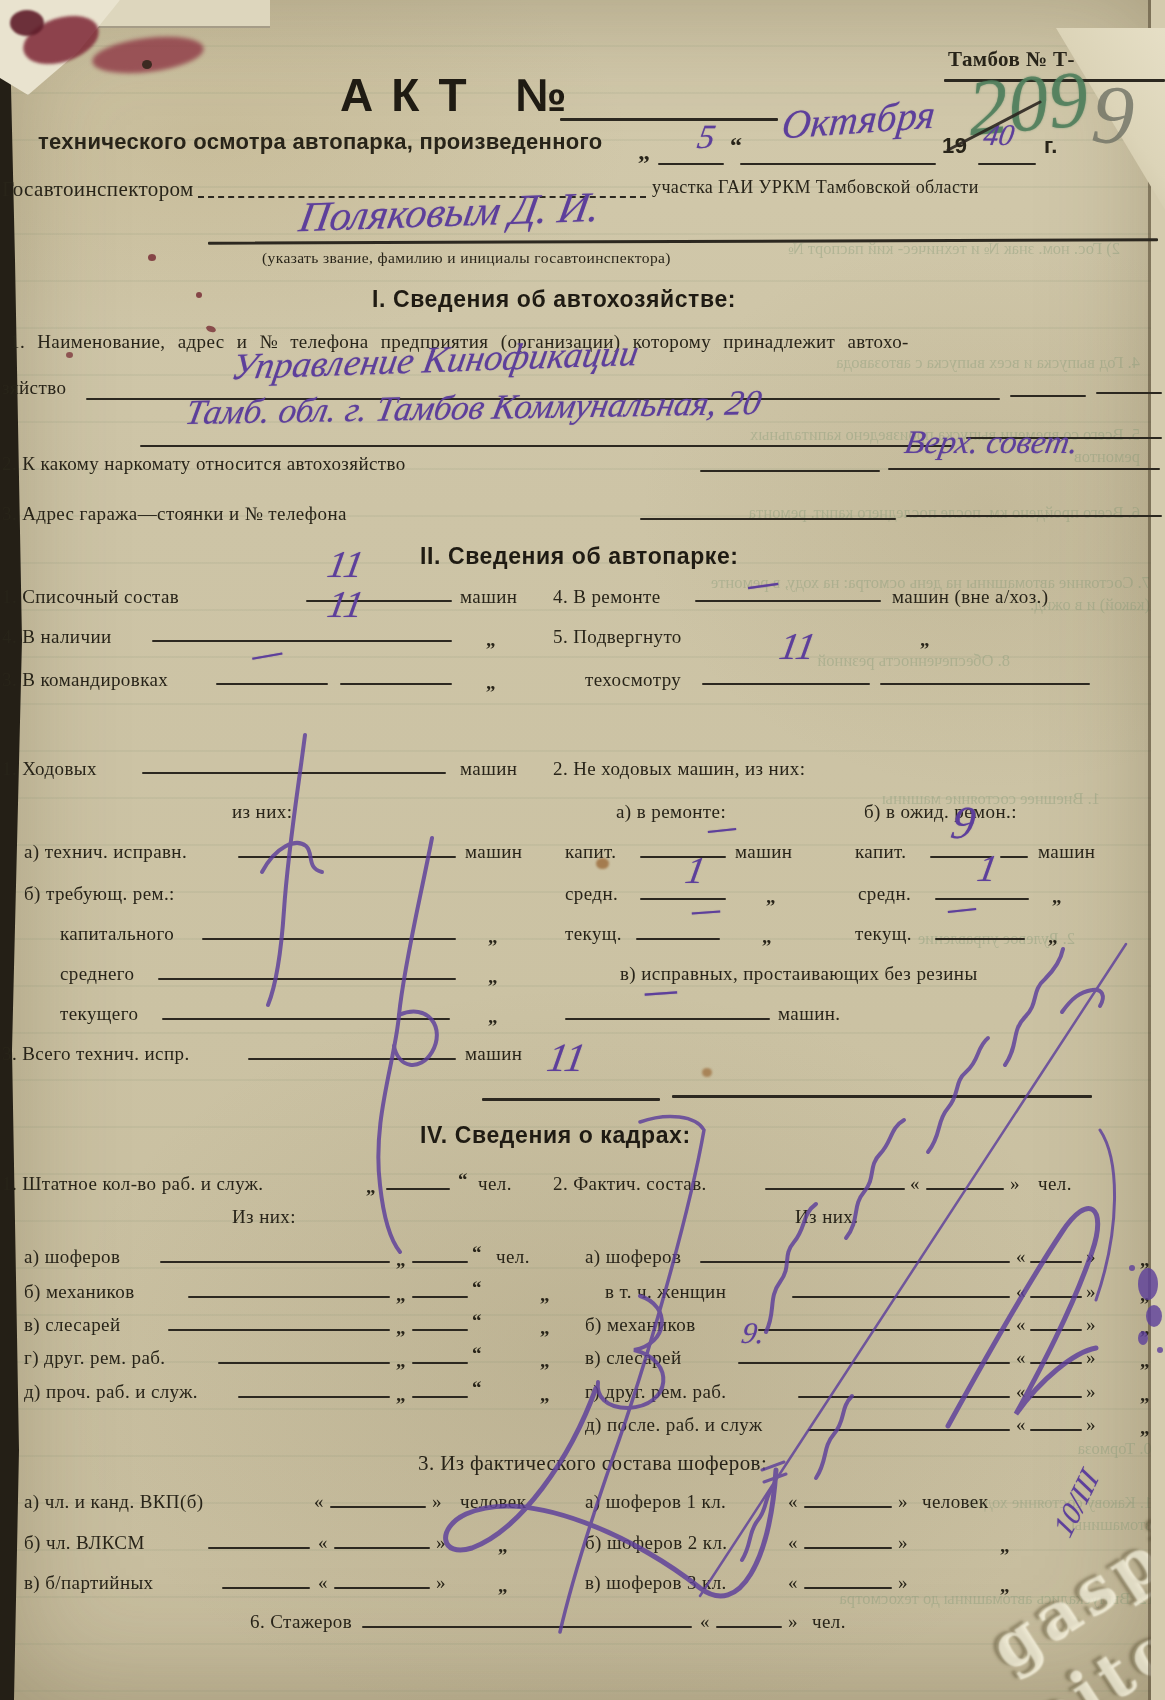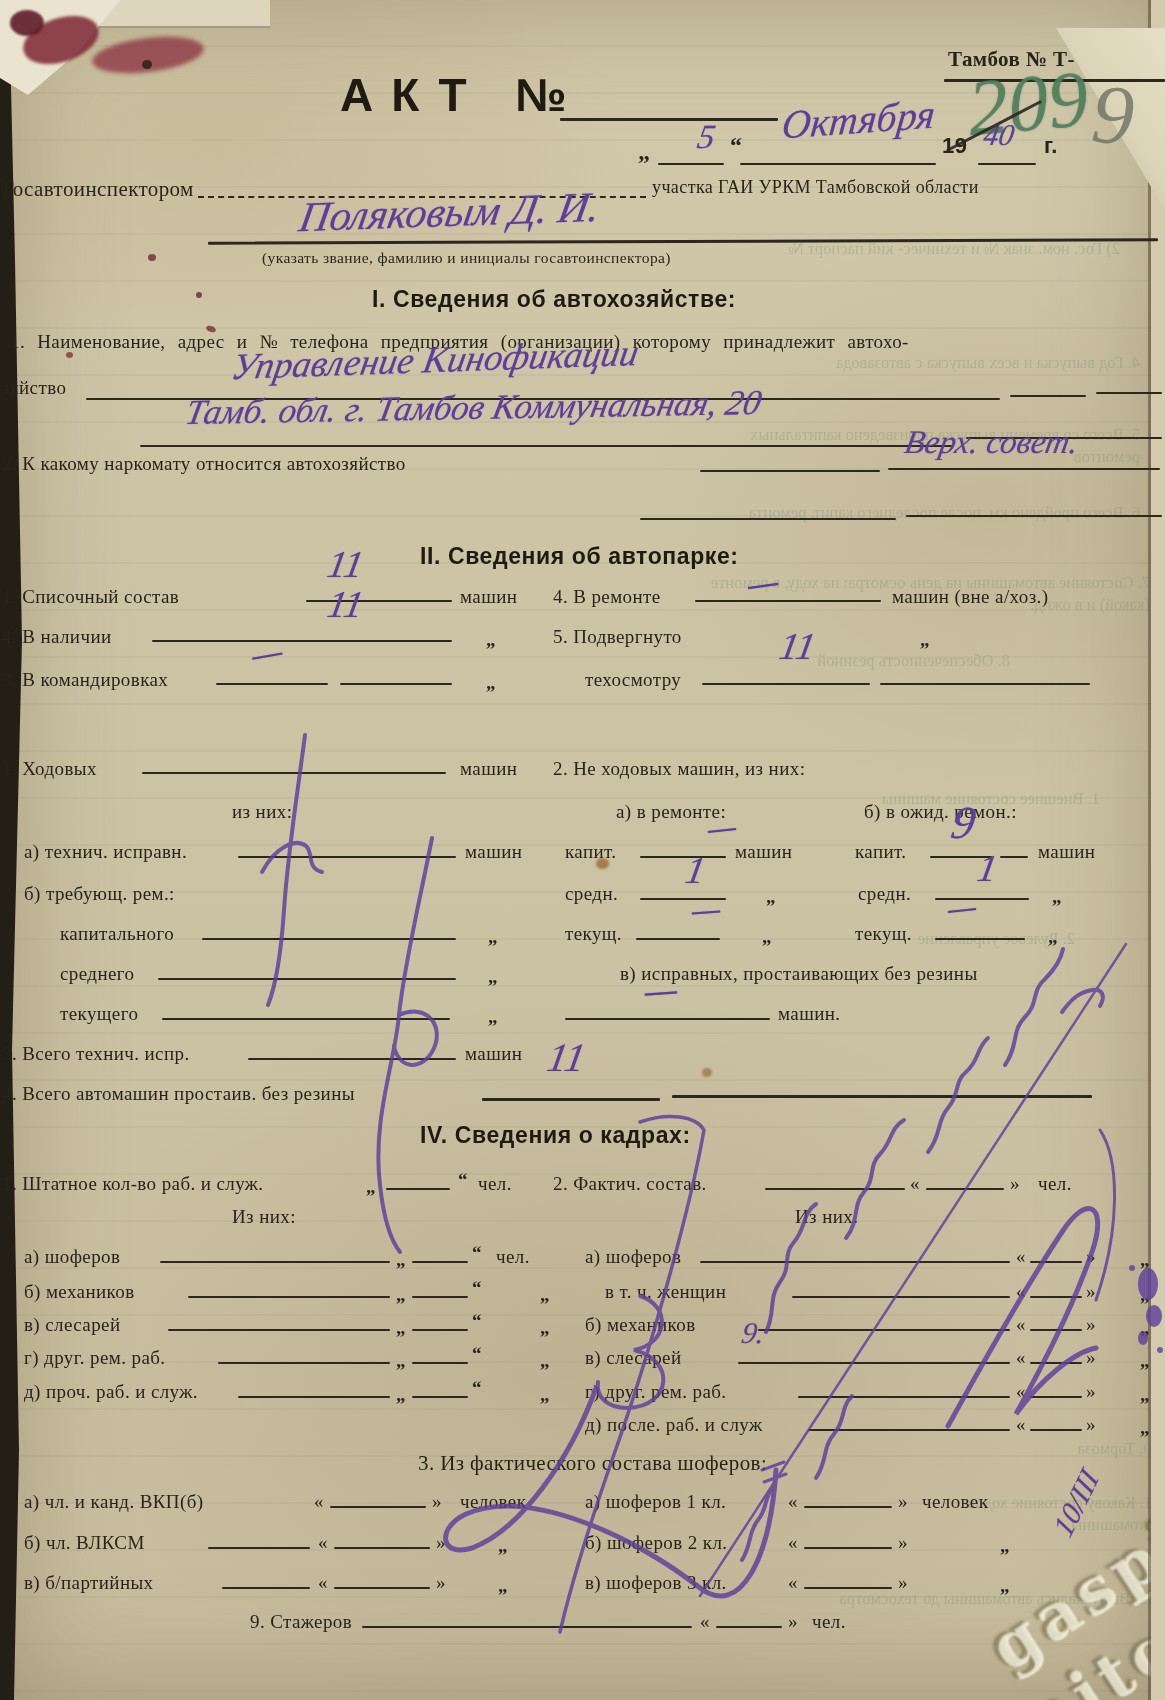--- a/index.html
+++ b/index.html
@@ -79,20 +79,21 @@
 
   <div class="t" style="left:948px;top:46px;font-size:21px;font-weight:700">Тамбов № Т-</div>
   <div class="line" style="left:944px;top:79px;width:221px;height:3px"></div>
 
   <div class="hdr" style="left:340px;top:68px;font-size:46px;letter-spacing:18px">АКТ №</div>
   <div class="line" style="left:560px;top:118px;width:218px;height:3px"></div>
 
   <div class="hwg" style="left:968px;top:58px;font-size:80px;color:rgba(79,126,92,.85);transform:rotate(-5deg);text-shadow:0 0 2px rgba(79,126,92,.6)">209</div>
   <div class="hwg" style="left:1092px;top:66px;font-size:84px;color:rgba(110,112,100,.8);transform:rotate(4deg)">9</div>
 
+  <div class="t" style="left:38px;top:128px;font-size:22px;font-family:'Liberation Sans',sans-serif;font-weight:700;letter-spacing:.3px">технического осмотра автопарка, произведенного</div>
   <div class="t" style="left:638px;top:136px;font-size:24px;font-weight:700">„</div>
   <div class="hw" style="left:698px;top:118px;font-size:34px">5</div>
   <div class="line" style="left:658px;top:163px;width:66px"></div>
   <div class="t" style="left:730px;top:130px;font-size:24px;font-weight:700">“</div>
   <div class="hw" style="left:782px;top:96px;font-size:40px;transform:rotate(-4deg) skewX(-10deg)">Октября</div>
   <div class="line" style="left:740px;top:163px;width:196px"></div>
   <div class="t" style="left:942px;top:132px;font-size:22px;font-family:'Liberation Sans',sans-serif;font-weight:700">19</div>
   <div class="hw" style="left:984px;top:118px;font-size:30px">40</div>
   <div class="line" style="left:978px;top:163px;width:58px"></div>
   <div class="t" style="left:1044px;top:132px;font-size:22px;font-family:'Liberation Sans',sans-serif;font-weight:700">г.</div>
@@ -116,20 +117,21 @@
 
   <div class="hw" style="left:186px;top:388px;font-size:35px;transform:rotate(-1deg) skewX(-12deg)">Тамб. обл. г. Тамбов Коммунальная, 20</div>
   <div class="line" style="left:140px;top:445px;width:812px"></div>
   <div class="line" style="left:966px;top:437px;width:196px"></div>
 
   <div class="t" style="left:2px;top:452px">2. К какому наркомату относится автохозяйство</div>
   <div class="hw" style="left:905px;top:424px;font-size:33px">Верх. совет.</div>
   <div class="line" style="left:700px;top:470px;width:180px"></div>
   <div class="line" style="left:888px;top:468px;width:272px"></div>
 
+  <div class="t" style="left:2px;top:502px">3. Адрес гаража—стоянки и № телефона</div>
   <div class="line" style="left:640px;top:518px;width:256px"></div>
   <div class="line" style="left:906px;top:515px;width:256px"></div>
 
   <div class="hdr" style="left:420px;top:543px">II. Сведения об автопарке:</div>
 
   <div class="t" style="left:2px;top:585px">1. Списочный состав</div>
   <div class="hw" style="left:328px;top:542px;font-size:38px">11</div>
   <div class="line" style="left:306px;top:600px;width:146px"></div>
   <div class="t" style="left:460px;top:585px">машин</div>
   <div class="t" style="left:553px;top:585px">4. В ремонте</div>
@@ -209,21 +211,20 @@
   <div class="line" style="left:162px;top:1018px;width:288px"></div>
   <div class="t" style="left:488px;top:1005px;font-weight:700">„</div>
   <div class="hw" style="left:645px;top:972px;font-size:32px;font-weight:700;transform:rotate(-4deg)">—</div>
   <div class="line" style="left:565px;top:1018px;width:205px"></div>
   <div class="t" style="left:778px;top:1002px">машин.</div>
 
   <div class="t" style="left:2px;top:1042px">3. Всего технич. испр.</div>
   <div class="line" style="left:248px;top:1058px;width:208px"></div>
   <div class="t" style="left:465px;top:1042px">машин</div>
 
-  <div class="t" style="left:2px;top:1082px">4. Всего автомашин простаив. без резины</div>
   <div class="hw" style="left:548px;top:1034px;font-size:40px">11</div>
   <div class="line" style="left:482px;top:1098px;width:178px;height:3px"></div>
   <div class="line" style="left:672px;top:1095px;width:420px;height:3px"></div>
 
   <div class="hdr" style="left:420px;top:1122px">IV. Сведения о кадрах:</div>
 
   <div class="t" style="left:2px;top:1172px">1. Штатное кол-во раб. и служ.</div>
   <div class="t" style="left:366px;top:1175px;font-weight:700">„</div>
   <div class="line" style="left:386px;top:1188px;width:64px"></div>
   <div class="t" style="left:458px;top:1168px;font-weight:700">“</div>
@@ -349,21 +350,21 @@
   <div class="line" style="left:804px;top:1547px;width:88px"></div>
   <div class="t" style="left:898px;top:1531px">»</div>
   <div class="t" style="left:1000px;top:1534px;font-weight:700">„</div>
 
   <div class="t" style="left:585px;top:1571px">в) шоферов 3 кл.</div>
   <div class="t" style="left:788px;top:1571px">«</div>
   <div class="line" style="left:804px;top:1587px;width:88px"></div>
   <div class="t" style="left:898px;top:1571px">»</div>
   <div class="t" style="left:1000px;top:1574px;font-weight:700">„</div>
 
-  <div class="t" style="left:250px;top:1610px">9. Стажеров</div>
+  <div class="t" style="left:250px;top:1610px">6. Стажеров</div>
   <div class="line" style="left:362px;top:1626px;width:330px"></div>
   <div class="t" style="left:700px;top:1610px">«</div>
   <div class="line" style="left:716px;top:1626px;width:66px"></div>
   <div class="t" style="left:788px;top:1610px">»</div>
   <div class="t" style="left:812px;top:1610px">чел.</div>
 
 
   <div class="hw" style="left:1042px;top:1486px;font-size:30px;transform:rotate(-64deg) skewX(-8deg)">10/ІІІ</div>
 
   <svg class="scrawl" width="1165" height="1700" viewBox="0 0 1165 1700">

